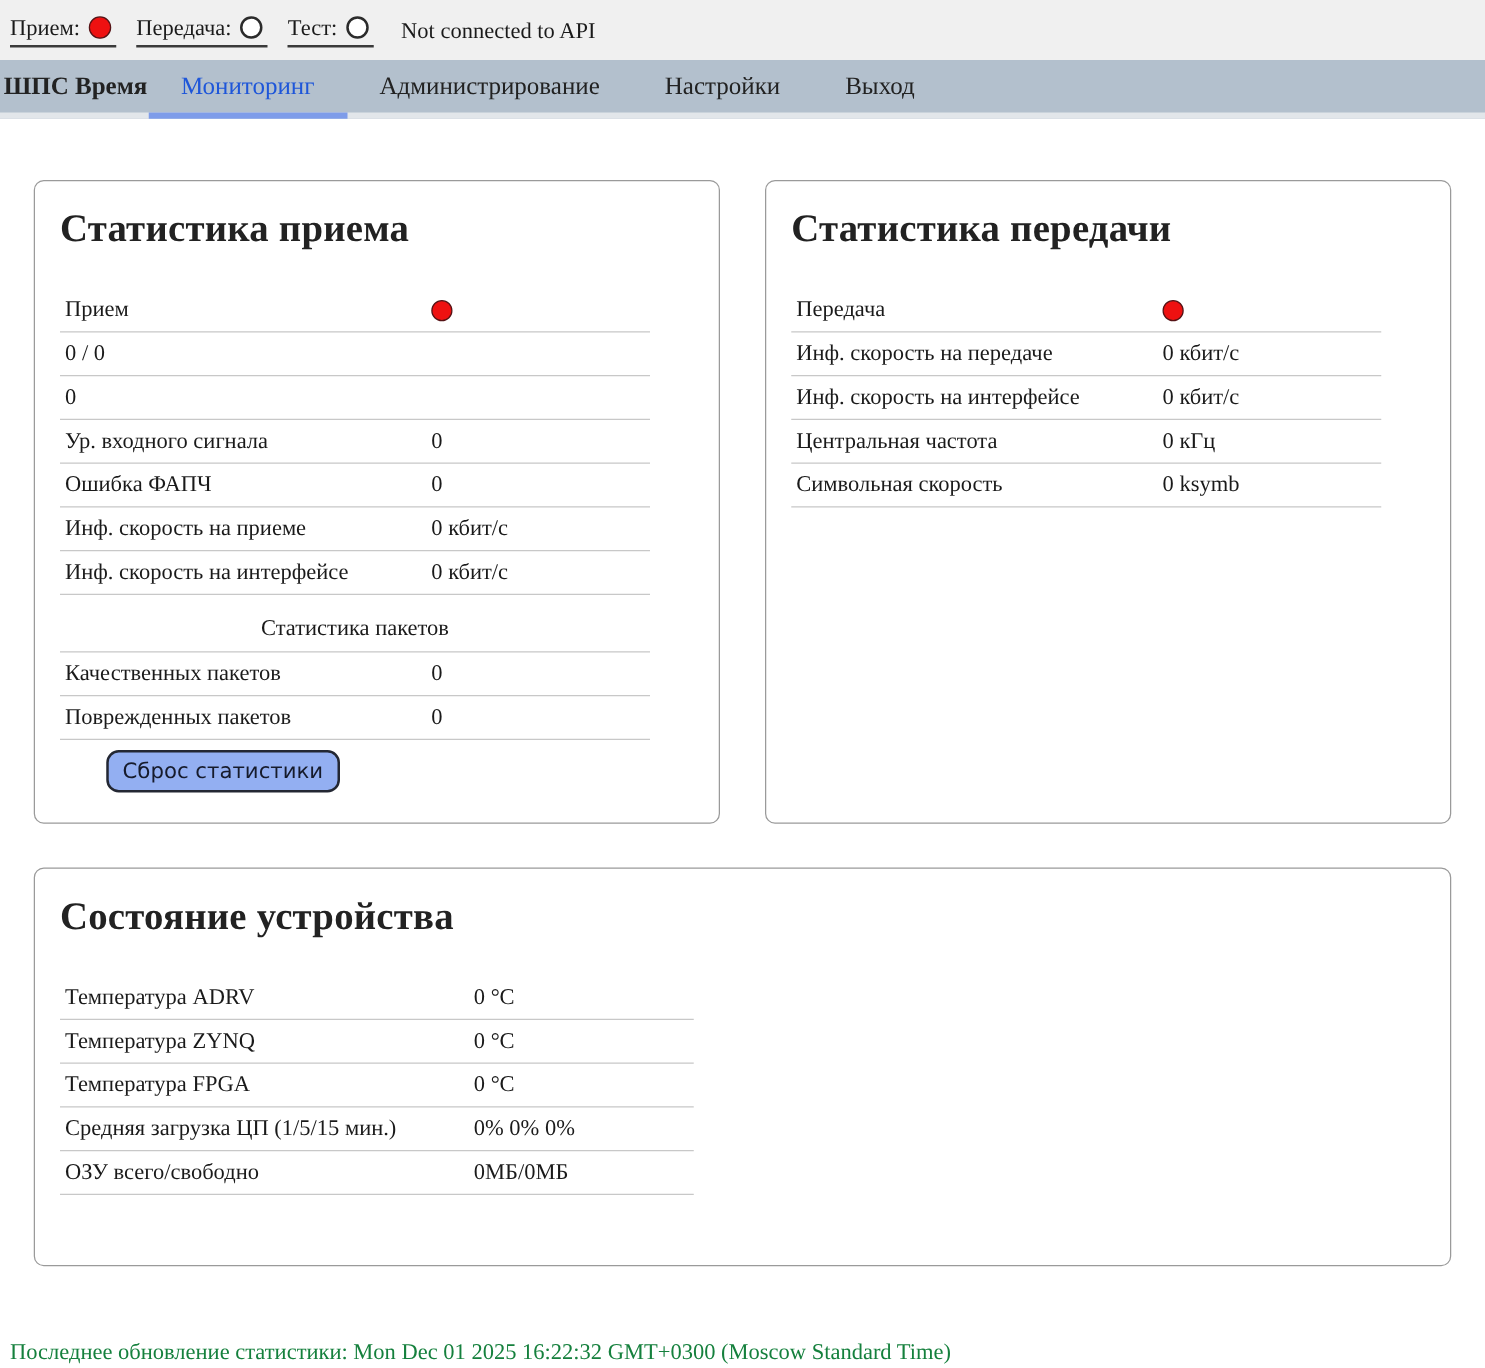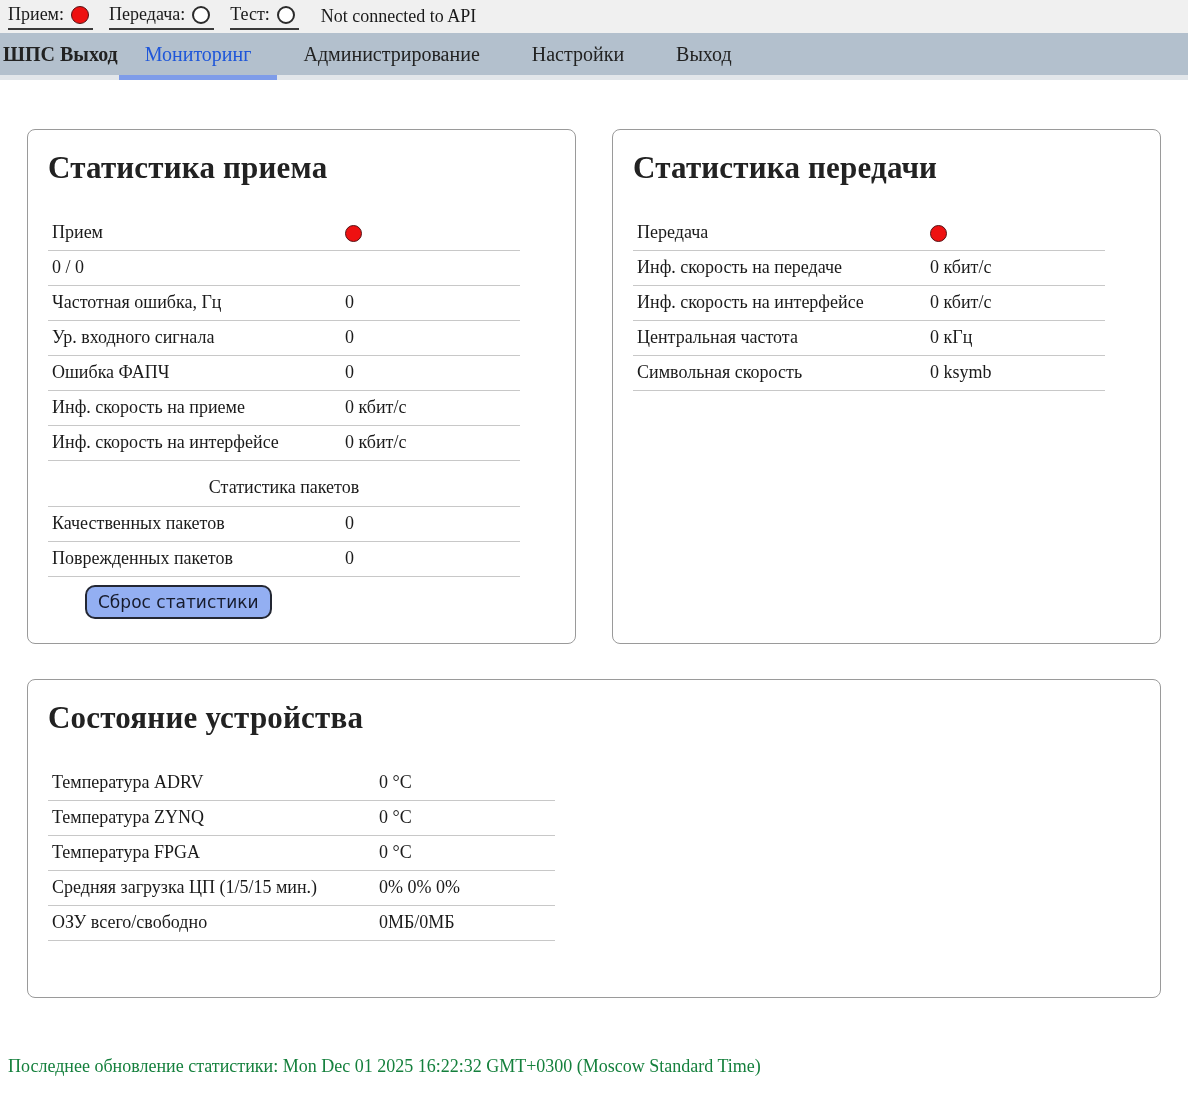--- a/index.html
+++ b/index.html
@@ -15,21 +15,21 @@
     width:1188px;height:1094px;
     background:#ffffff;
     font-family:"Liberation Serif", serif;
     color:#1a1a1a;
     overflow:hidden;
   }
 
   
   .status-bar{
     background:#f0f0f0;
-    height:33px;
+    height:48px;
     display:flex;
     align-items:center;
     padding-left:8px;
     font-size:18px;
   }
   .status-group{
     display:inline-flex;
     align-items:center;
     gap:7px;
     border-bottom:2px solid #3a3a3a;
@@ -150,41 +150,40 @@
     <span class="led" data-led="empty"></span>
   </span>
   <span class="status-group">
     <span>Тест:</span>
     <span class="led" data-led="empty"></span>
   </span>
   <span class="api-status">Not connected to API</span>
 </div>
 
 <div class="navbar">
-  <span class="brand">ШПС Выход</span>
+  <span class="brand">ШПС Время</span>
   <span class="nav-tab" data-active="true">Мониторинг</span>
   <span class="nav-tab" data-active="false">Администрирование</span>
   <span class="nav-tab" data-active="false">Настройки</span>
   <span class="nav-tab" data-active="false">Выход</span>
 </div>
 
 <div class="cards-row">
 
   <div class="card card-half">
     <h2>Статистика приема</h2>
     <div class="dtable">
         <div class="trow">
           <span class="tlabel">Прием</span>
           <span class="tvalue"><span class="led led-row" data-led="red"></span></span>
         </div>
         <div class="trow">
           <span class="tvalue">0 / 0</span>
         </div>
         <div class="trow">
-          <span class="tlabel">Частотная ошибка, Гц</span>
           <span class="tvalue">0</span>
         </div>
         <div class="trow">
           <span class="tlabel">Ур. входного сигнала</span>
           <span class="tvalue">0</span>
         </div>
         <div class="trow">
           <span class="tlabel">Ошибка ФАПЧ</span>
           <span class="tvalue">0</span>
         </div>

